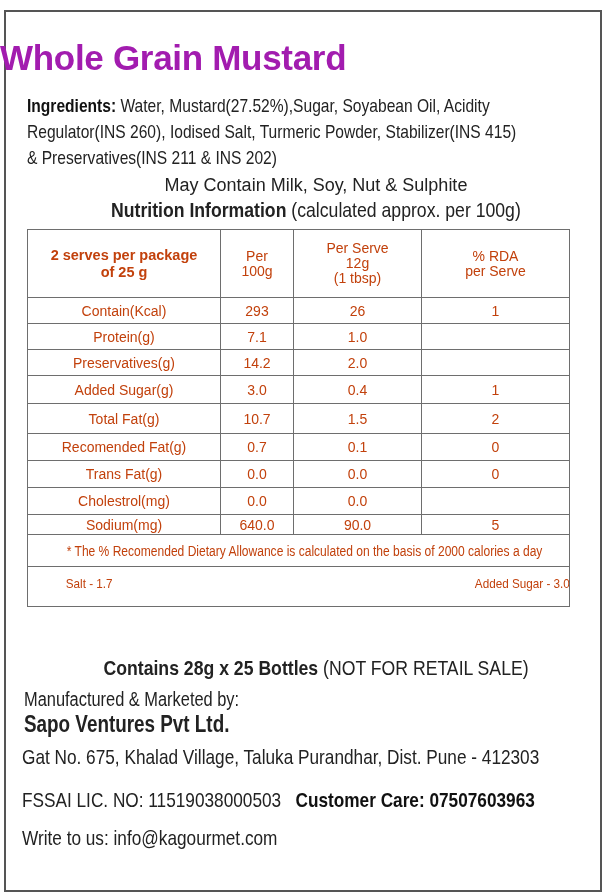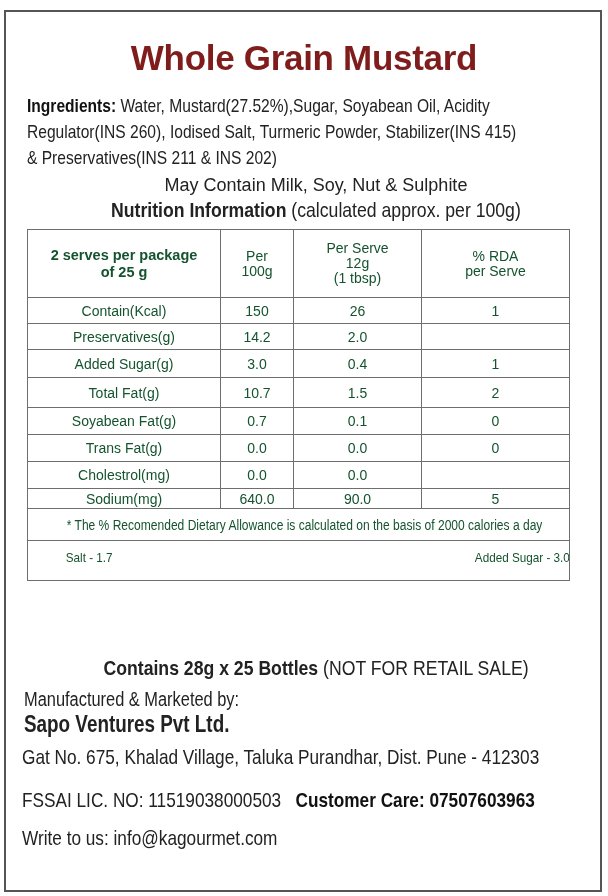--- a/index.html
+++ b/index.html
@@ -3,37 +3,37 @@
   <meta charset="utf-8">
   <style>
     html, body { margin: 0; padding: 0; background: #ffffff; }
     body { width: 608px; height: 896px; position: relative; overflow: hidden; color: #1a1a1a; }
     .frame {
       position: absolute; left: 4px; top: 10px; width: 594px; height: 878px;
       border: 2px solid #555555; box-sizing: content-box;
     }
     .abs { position: absolute; white-space: nowrap; }
     .title {
-      left: 0; width: 608px; top: 38px; text-align: center;
+      left: 0; width: 608px; top: 38px; 
       font-family: "Liberation Sans", sans-serif; font-weight: bold; font-size: 35px; letter-spacing: -0.3px;
-      color: #7f1d1d;
+      color: #a21caf;
     }
     .cond {
       font-family: "Liberation Sans", sans-serif; font-size: 19px; color: #222;
       transform-origin: left top; transform: scaleX(0.82);
     }
     .cond b { font-weight: bold; color: #111; }
     .center-wrap { left: 12px; width: 608px; text-align: center; }
     .center-inner {
       display: inline-block; font-family: "Liberation Sans", sans-serif; color: #222;
     }
     table.nut {
       position: absolute; left: 27px; top: 229px; width: 542px;
       border-collapse: collapse; table-layout: fixed;
-      font-family: "Liberation Sans", sans-serif; font-size: 14px; color: #14532d;
+      font-family: "Liberation Sans", sans-serif; font-size: 14px; color: #c2410c;
     }
     table.nut td, table.nut th {
       border: 1.5px solid #6e6e6e; text-align: center; padding: 0; vertical-align: middle;
       overflow: hidden;
     }
     table.nut th { font-weight: normal; font-size: 14px; line-height: 15px; }
     table.nut th.first { font-weight: bold; font-size: 14.5px; line-height: 17px; }
     .note-row td { font-size: 14px; }
     .note-txt { display: inline-block; transform: scaleX(0.86); transform-origin: center; white-space: nowrap; }
     .foot-row td { text-align: left; }
@@ -67,44 +67,50 @@
   </colgroup>
   <tbody>
       <tr style="height:68px;">
     <th class="first"><span>2 serves per package</span><br><span>of 25 g</span></th>
     <th><span>Per</span><br><span>100g</span></th>
     <th><span>Per Serve</span><br><span>12g</span><br><span>(1 tbsp)</span></th>
     <th><span>% RDA</span><br><span>per Serve</span></th>
   </tr>
   <tr style="height:26px;">
     <td>Contain(Kcal)</td>
-    <td>150</td>
+    <td>293</td>
     <td>26</td>
     <td>1</td>
+  </tr>
+  <tr style="height:26px;">
+    <td>Protein(g)</td>
+    <td>7.1</td>
+    <td>1.0</td>
+    <td></td>
   </tr>
   <tr style="height:26px;">
     <td>Preservatives(g)</td>
     <td>14.2</td>
     <td>2.0</td>
     <td></td>
   </tr>
   <tr style="height:28px;">
     <td>Added Sugar(g)</td>
     <td>3.0</td>
     <td>0.4</td>
     <td>1</td>
   </tr>
   <tr style="height:30px;">
     <td>Total Fat(g)</td>
     <td>10.7</td>
     <td>1.5</td>
     <td>2</td>
   </tr>
   <tr style="height:27px;">
-    <td>Soyabean Fat(g)</td>
+    <td>Recomended Fat(g)</td>
     <td>0.7</td>
     <td>0.1</td>
     <td>0</td>
   </tr>
   <tr style="height:27px;">
     <td>Trans Fat(g)</td>
     <td>0.0</td>
     <td>0.0</td>
     <td>0</td>
   </tr>

